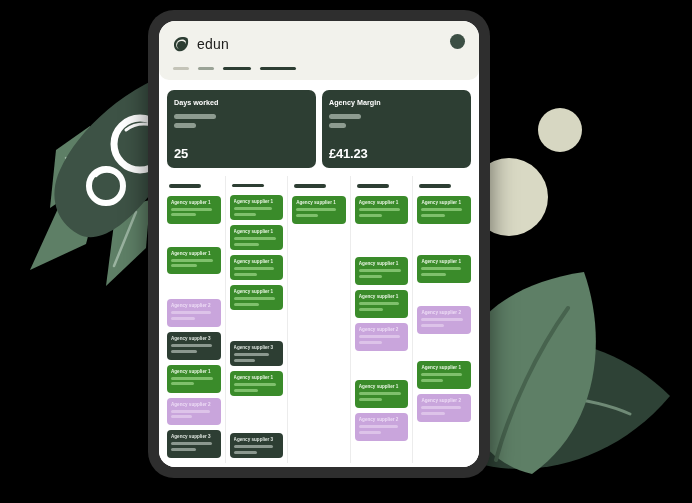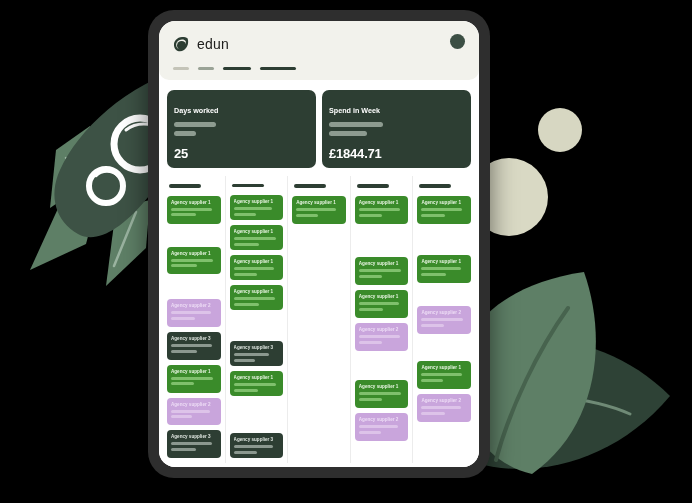--- a/index.html
+++ b/index.html
@@ -68,21 +68,21 @@
   .stats {
     display: flex; gap: 6px;
     padding: 10px 8px 8px 8px;
     flex: 0 0 auto;
     background: #ffffff;
   }
   .stat {
     flex: 1 1 0; min-width: 0;
     background: #2d3e33;
     border-radius: 7px;
-    padding: 16px 7px 7px 7px;
+    padding: 8px 7px 7px 7px;
     height: 78px;
     display: flex; flex-direction: column;
   }
   .stat-label {
     color: #ffffff; font-size: 7.2px; font-weight: bold;
     white-space: nowrap; overflow: hidden;
   }
   .stat-skel { margin-top: 7px; }
   .stat-skel .sk { height: 5px; border-radius: 3px; background: #8d9b90; margin-bottom: 4px; }
   .stat-value {
@@ -190,26 +190,26 @@
       <div class="stats" id="stats-root">
           <div class="stat">
             <div class="stat-label">Days worked</div>
             <div class="stat-skel">
               <div class="sk" style="width: 42px;"></div>
               <div class="sk" style="width: 22px;"></div>
             </div>
             <div class="stat-value">25</div>
           </div>
           <div class="stat">
-            <div class="stat-label">Spend in Week</div>
+            <div class="stat-label">Agency Margin</div>
             <div class="stat-skel">
-              <div class="sk" style="width: 54px;"></div>
-              <div class="sk" style="width: 38px;"></div>
-            </div>
-            <div class="stat-value">£1844.71</div>
+              <div class="sk" style="width: 32px;"></div>
+              <div class="sk" style="width: 17px;"></div>
+            </div>
+            <div class="stat-value">£41.23</div>
           </div>
         </div>
 
       <div class="board" id="board-root">
           <div class="col">
             <div class="col-head"></div>
             <div class="card green">
               <div class="card-title">Agency supplier 1</div>
               <div class="card-lines">
                 <div class="ln" style="width: 90%;"></div>

